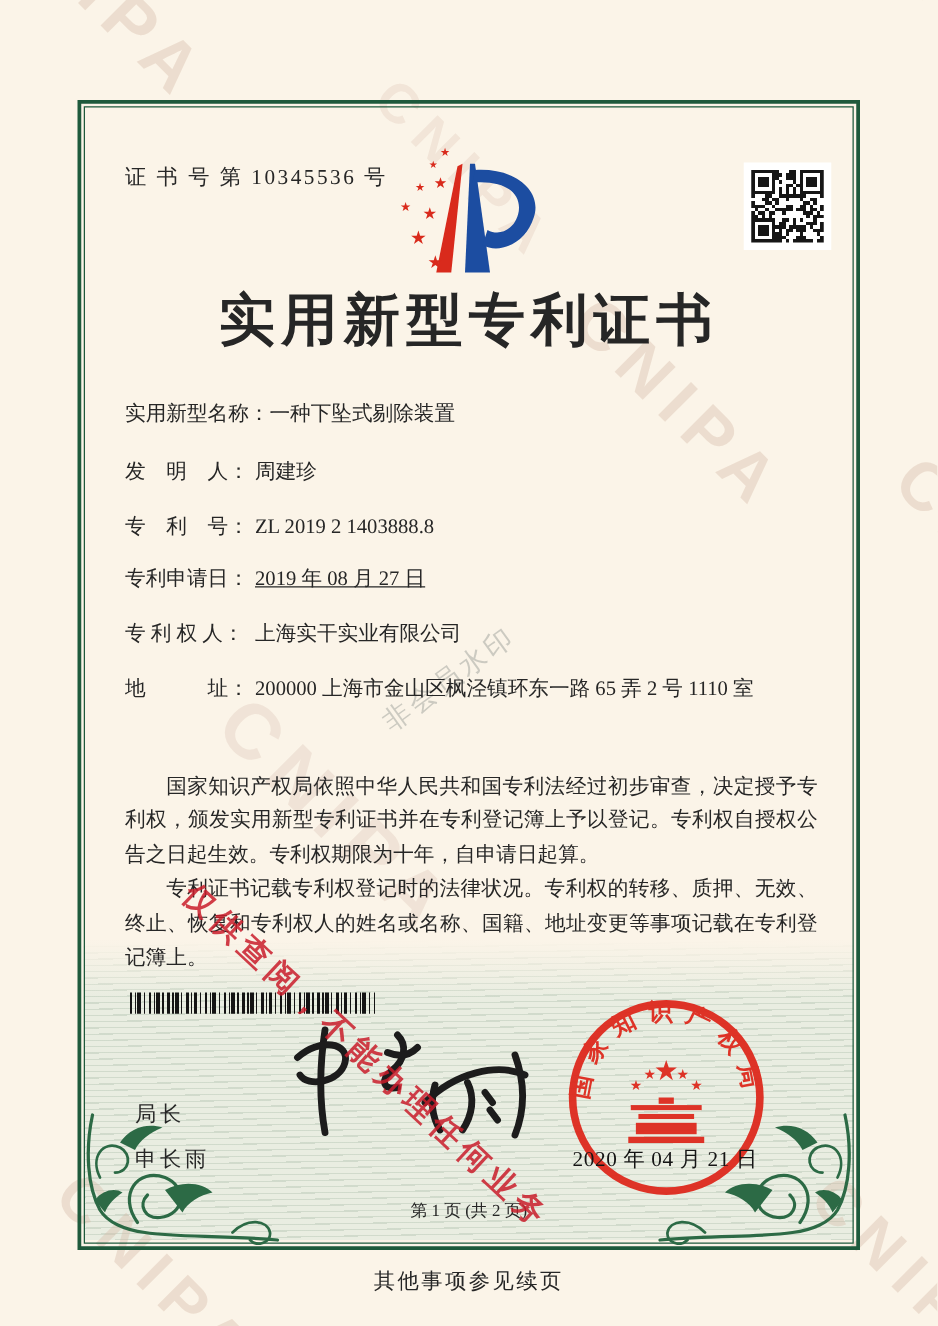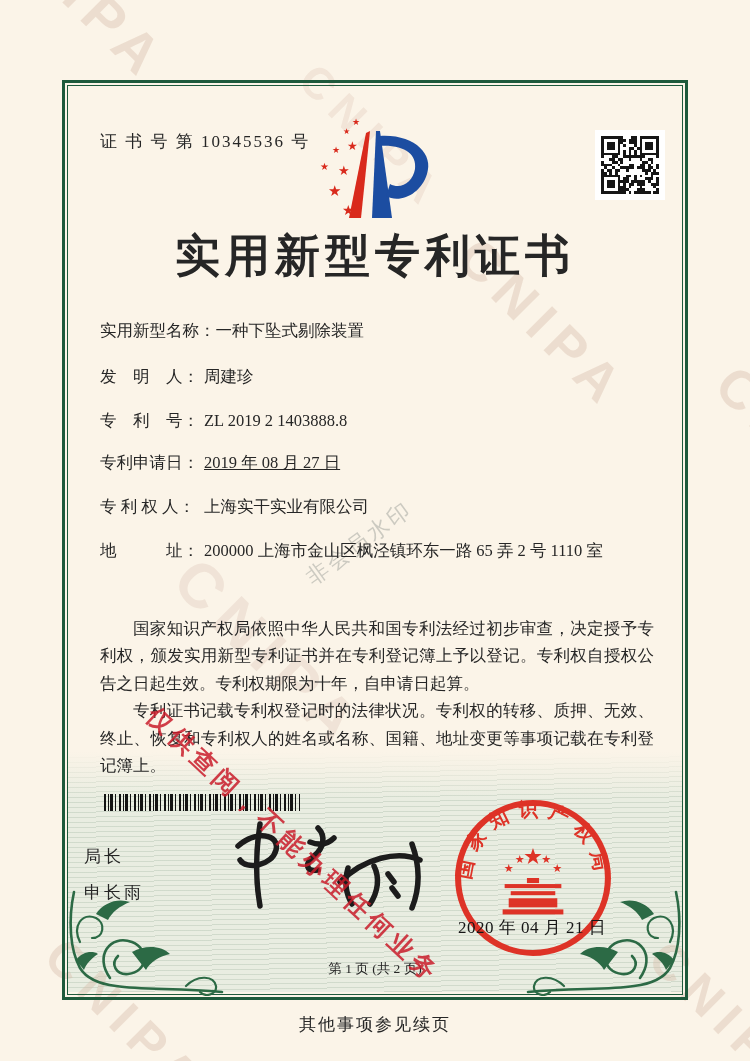--- a/index.html
+++ b/index.html
@@ -36,21 +36,21 @@
   .title{position:absolute;left:0;top:226px;width:750px;text-align:center;z-index:3;
          font-size:45px;font-weight:700;letter-spacing:5px;}
   .frow{position:absolute;left:100px;z-index:3;font-size:16.5px;white-space:nowrap;}
   .frow .lbl{display:inline-block;min-width:104px;}
   .paras{position:absolute;left:100px;width:554px;z-index:3;font-size:16.5px;line-height:1.66;
          text-align:justify;}
   .paras p{margin:0;text-indent:2em;}
   .barcode{position:absolute;left:104px;top:794px;width:196px;height:17px;z-index:3;
      background:repeating-linear-gradient(90deg,#141414 0 2px,transparent 2px 4px,#141414 4px 5px,
                 transparent 5px 6px,#141414 6px 9px,transparent 9px 11px,#141414 11px 12px,transparent 12px 15px);}
-  .director{position:absolute;left:84px;z-index:3;font-size:17px;letter-spacing:3px;}
+  .director{position:absolute;left:108px;z-index:3;font-size:17px;letter-spacing:3px;margin-top:35px;}
   .sig{position:absolute;left:222px;top:816px;width:214px;height:102px;z-index:5;}
   .seal{position:absolute;left:452px;top:797px;width:162px;height:162px;z-index:4;opacity:0.92;}
   .sealdate{position:absolute;left:458px;top:916px;width:156px;z-index:6;font-size:17px;
             letter-spacing:0.5px;white-space:nowrap;color:#151515;}
   .pageno{position:absolute;left:0;top:960px;width:750px;text-align:center;z-index:3;font-size:13.5px;}
   .footnote{position:absolute;left:0;top:1013px;width:750px;text-align:center;z-index:3;
             font-size:17px;letter-spacing:2px;}
   .flourish{position:absolute;z-index:7;pointer-events:none;}
 </style>
 </head>

